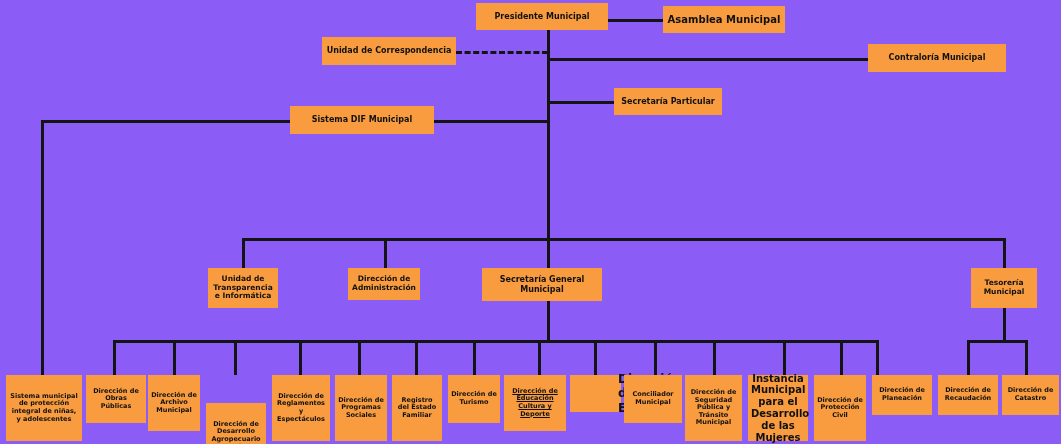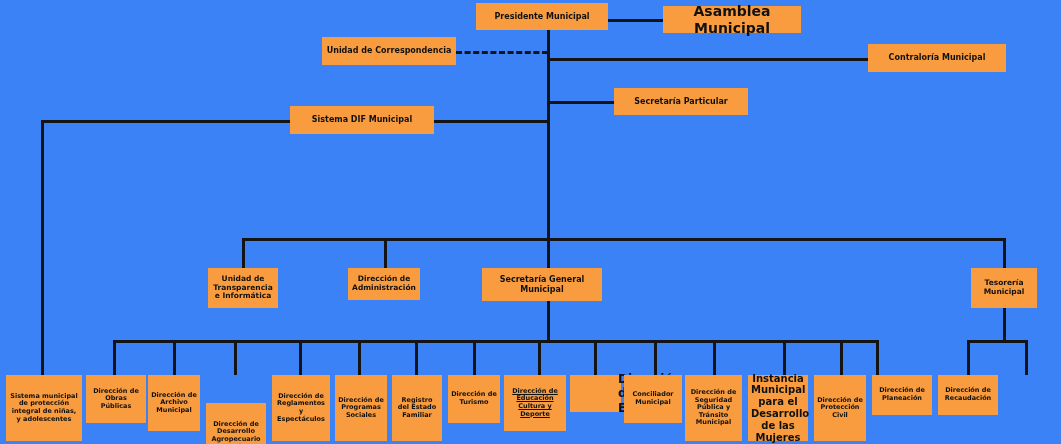--- a/index.html
+++ b/index.html
@@ -5,21 +5,21 @@
 <style>
   html,body{margin:0;padding:0;background:#ffffff;}
   body{
     font-family:"DejaVu Sans","Liberation Sans",sans-serif;
     -webkit-font-smoothing:antialiased;
   }
   #chart{
     position:relative;
     width:1061px;
     height:444px;
-    background:#3b82f6;
+    background:#8b5cf6;
     overflow:hidden;
   }
   .node{
     position:absolute;
     box-sizing:border-box;
     background:#F89C3F;
     color:#111111;
     display:flex;
     align-items:center;
     justify-content:center;
@@ -89,33 +89,33 @@
 
   <div class="ln v" style="left:1003px;top:301px;height:40px;"></div>
   <div class="ln h" style="left:967px;top:340px;width:61px;"></div>
   <div class="ln v" style="left:967px;top:340px;height:35px;"></div>
   <div class="ln v" style="left:1025px;top:340px;height:35px;"></div>
 
   <div class="node" style="left:476px;top:3px;width:132px;height:27px;font-size:8px;">
     <span>Presidente Municipal</span>
   </div>
 
-  <div class="node" style="left:663px;top:6px;width:138px;height:27px;font-size:14px;">
+  <div class="node" style="left:663px;top:6px;width:122px;height:27px;font-size:10px;">
     <span>Asamblea Municipal</span>
   </div>
 
   <div class="node" style="left:322px;top:37px;width:134px;height:28px;font-size:8px;">
     <span>Unidad de Correspondencia</span>
   </div>
 
   <div class="node" style="left:868px;top:44px;width:138px;height:28px;font-size:8px;">
     <span>Contraloría Municipal</span>
   </div>
 
-  <div class="node" style="left:614px;top:88px;width:134px;height:27px;font-size:8px;">
+  <div class="node" style="left:614px;top:88px;width:108px;height:27px;font-size:8px;">
     <span>Secretaría Particular</span>
   </div>
 
   <div class="node" style="left:290px;top:106px;width:144px;height:28px;font-size:8px;">
     <span>Sistema DIF Municipal</span>
   </div>
 
   <div class="node" style="left:208px;top:268px;width:70px;height:40px;font-size:7.5px;">
     <span>Unidad de Transparencia e Informática</span>
   </div>
@@ -189,14 +189,17 @@
   </div>
 
   <div class="node" style="left:872px;top:375px;width:60px;height:40px;font-size:6.5px;">
     <span>Dirección de Planeación</span>
   </div>
 
   <div class="node" style="left:938px;top:375px;width:60px;height:40px;font-size:6.5px;">
     <span>Dirección de Recaudación</span>
   </div>
 
+  <div class="node" style="left:1002px;top:375px;width:57px;height:40px;font-size:6.5px;">
+    <span>Dirección de Catastro</span>
+  </div>
 
 </div>
 
 </body></html>

